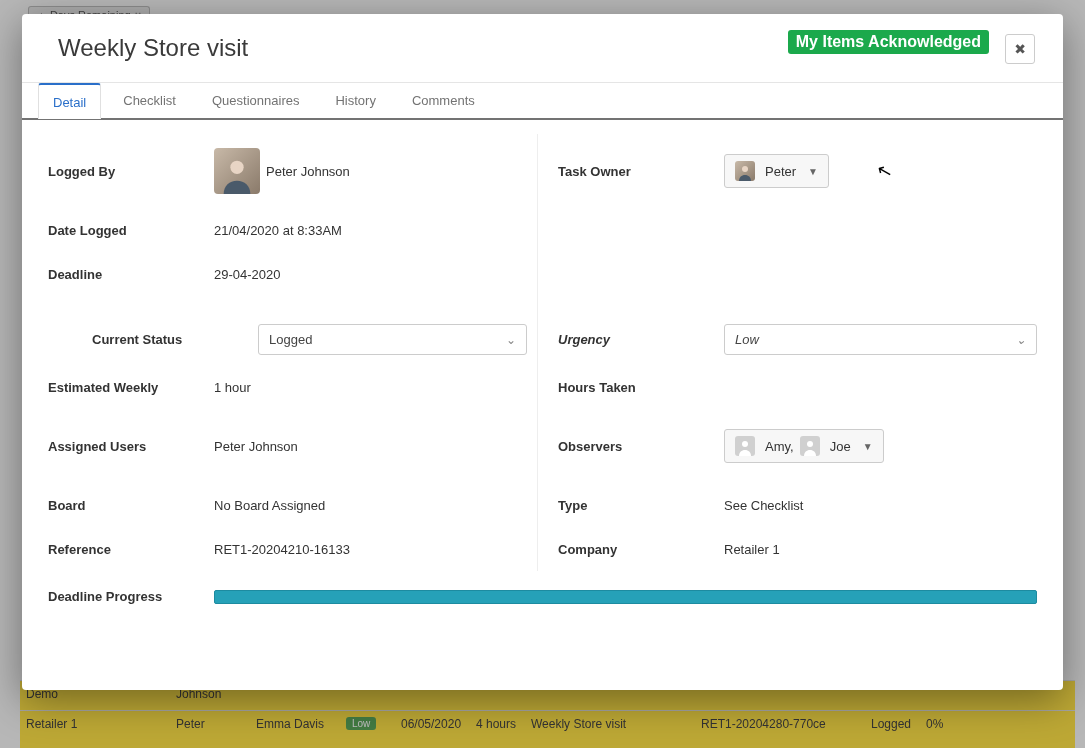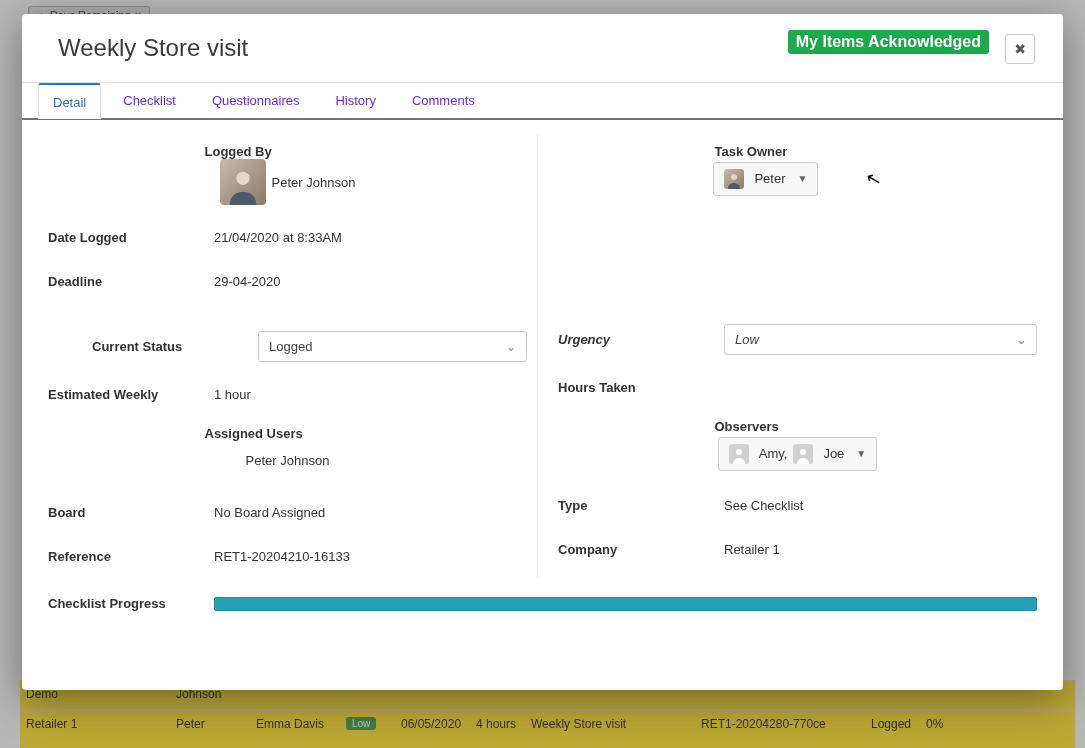--- a/index.html
+++ b/index.html
@@ -101,21 +101,21 @@
     display: flex; align-items: center; justify-content: center;
   }
   .tabs {
     display: flex;
     padding: 0 16px;
     border-bottom: 2px solid #737373;
   }
   .tab {
     padding: 10px 14px 8px;
     font-size: 13px;
-    color: #6d28d9;
+    color: #737373;
     cursor: pointer;
     margin-right: 8px;
   }
   .tab.active {
     color: #2a6fc9;
     border: 1px solid #e0e0e0;
     border-bottom-color: #fff;
     border-top: 2px solid #2a6fc9;
     border-radius: 3px 3px 0 0;
     margin-bottom: -1px;
@@ -134,21 +134,21 @@
     flex: 1;
     position: relative;
   }
   .col.left { border-right: 1px solid #eee; padding-right: 10px; }
   .field {
     display: flex;
     align-items: center;
     padding: 10px 0;
     min-height: 44px;
   }
-  .field.tall { min-height: 74px; align-items: center; flex-direction: column; }
+  .field.tall { min-height: 74px; align-items: center; }
   .label {
     width: 166px;
     font-size: 13px;
     font-weight: 700;
     color: #333;
     flex-shrink: 0;
   }
   .value {
     font-size: 13px;
     color: #333;
@@ -386,17 +386,17 @@
           <div class="value">See Checklist</div>
         </div>
         <div class="field">
           <div class="label">Company</div>
           <div class="value">Retailer 1</div>
         </div>
       </div>
     </div>
 
     <div class="progress-row">
-      <div class="label" style="width:166px;">Checklist Progress</div>
+      <div class="label" style="width:166px;">Deadline Progress</div>
       <div class="progress-bar"></div>
     </div>
   </div>
 </div>
 
 </body></html>

